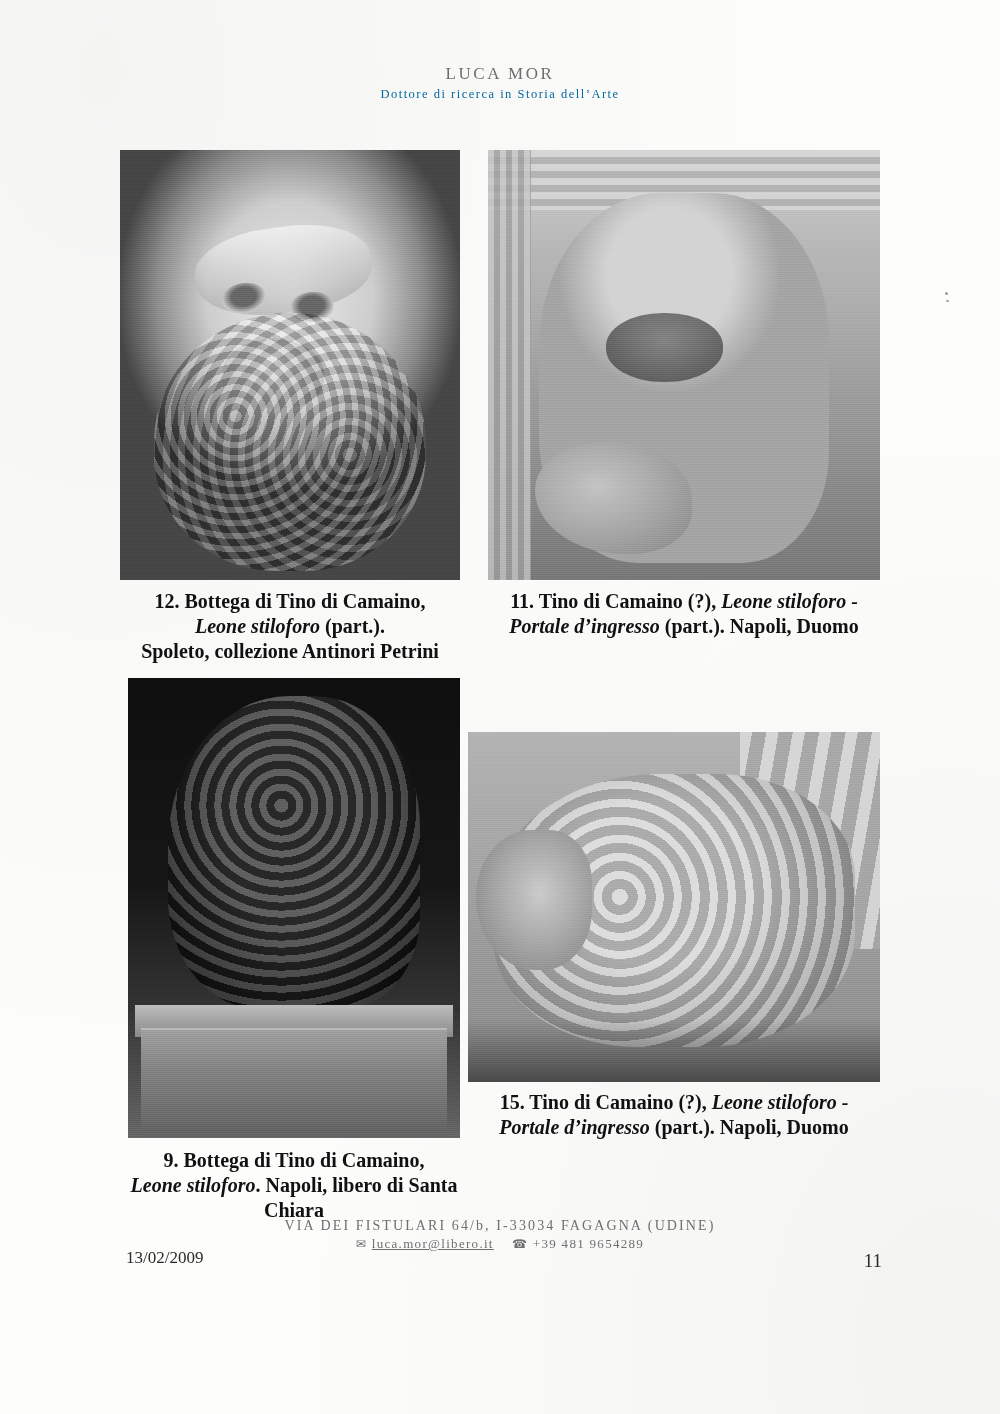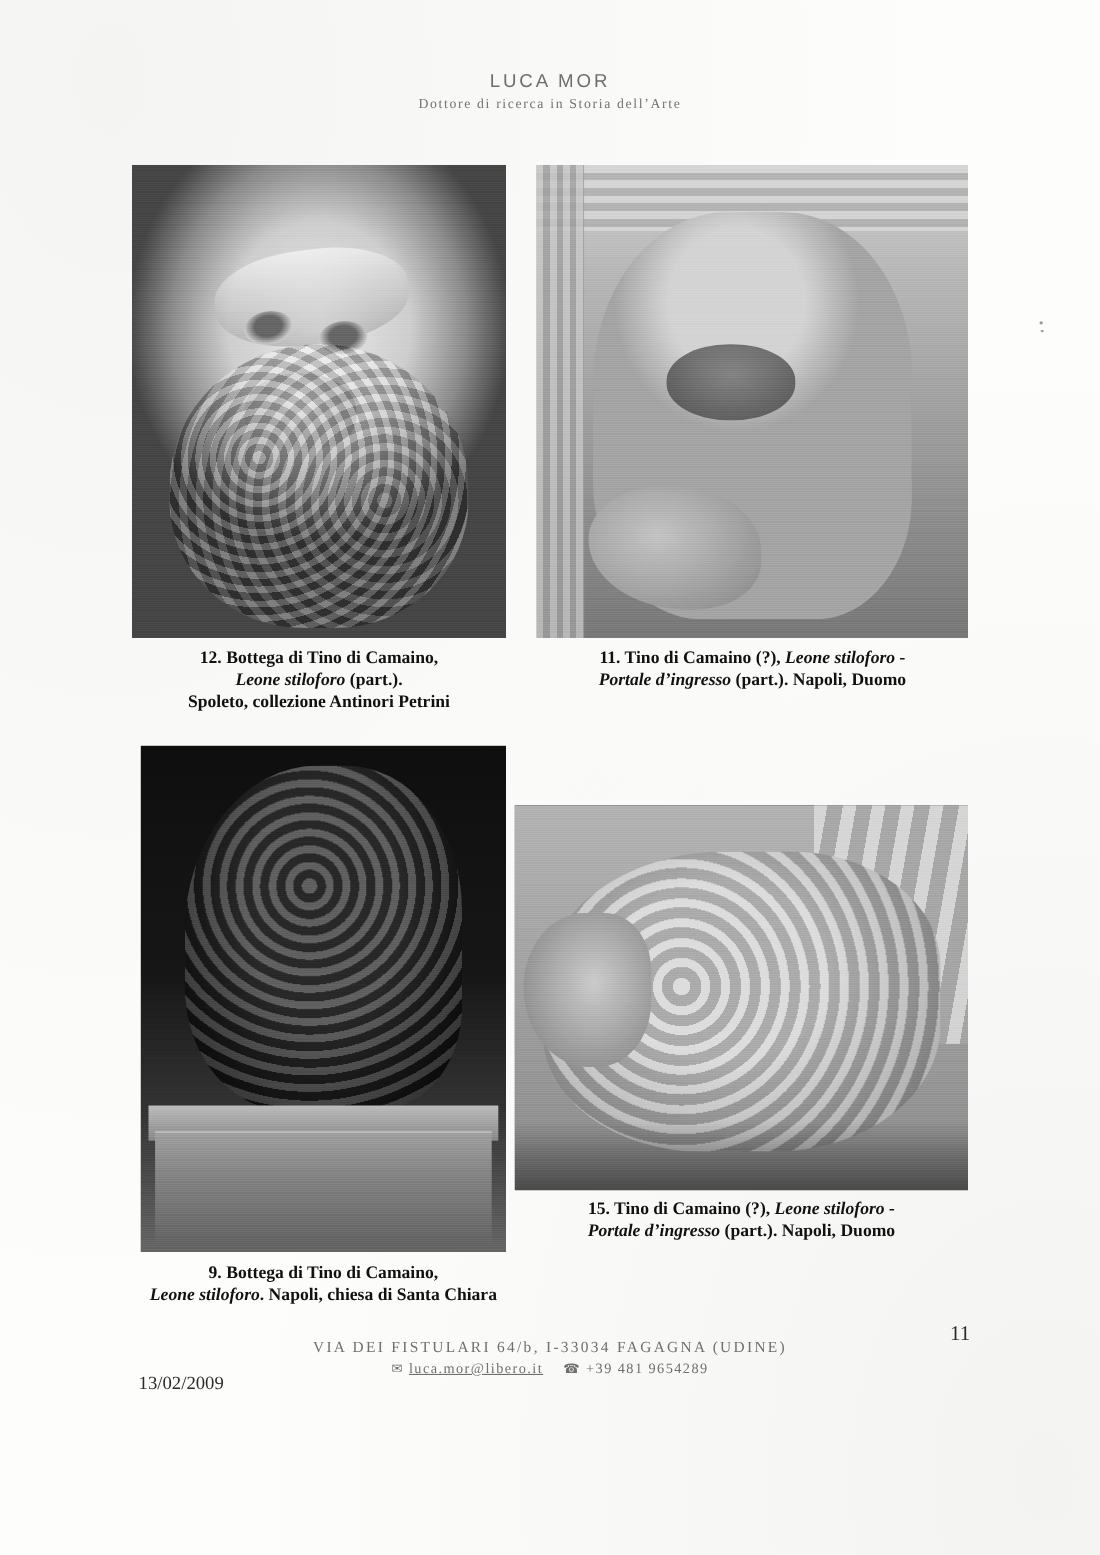--- a/index.html
+++ b/index.html
@@ -33,30 +33,30 @@
 
   
   .letterhead {
     position: absolute;
     top: 64px;
     left: 0;
     width: 100%;
     text-align: center;
   }
   .letterhead .name {
-    font-family: Liberation Sans, sans-serif;
+    font-family: Liberation Serif, serif;
     font-size: 17px;
     letter-spacing: 2.6px;
     color: #6e6e6e;
   }
   .letterhead .subtitle {
     margin-top: 3px;
     font-size: 12.5px;
     letter-spacing: 1.5px;
-    color: #737373;
+    color: #0369a1;
   }
 
   
   .plates {
     position: absolute;
     top: 150px;
     left: 120px;
     width: 760px;
   }
 
@@ -68,21 +68,21 @@
   .photo {
     position: relative;
     overflow: hidden;
     background: #3a3a3a;
     filter: grayscale(100%) contrast(105%);
   }
 
   .caption {
     text-align: center;
     font-family: "Liberation Serif", serif;
-    font-size: 16px;
+    font-size: 20px;
     font-weight: bold;
     line-height: 1.25;
     color: #111;
     margin-top: 9px;
   }
   .caption .it {
     font-style: italic;
   }
 
   
@@ -126,21 +126,21 @@
   .date-stamp {
     position: absolute;
     left: 126px;
     top: 1248px;
     font-size: 17px;
     color: #2a2a2a;
   }
   .page-number {
     position: absolute;
     right: 118px;
-    top: 1202px;
+    top: 1250px;
     font-size: 19px;
     color: #2a2a2a;
   }
 
   .speck {
     position: absolute;
     width: 3px; height: 3px;
     background: #9a9a9a;
     border-radius: 50%;
   }
@@ -324,21 +324,21 @@
       <div class="photo">
         <div class="ph-inner p14">
           <div class="beast"></div>
           <div class="plinth-top"></div>
           <div class="plinth"></div>
         </div>
         <div class="grain"></div>
       </div>
       <figcaption class="caption">
         <span>9. Bottega di Tino di Camaino,</span><br>
-        <span class="it">Leone stiloforo</span><span>. Napoli, chiesa di Santa Chiara</span>
+        <span class="it">Leone stiloforo</span><span>. Napoli, libero di Santa Chiara</span>
       </figcaption>
     </figure>
 
     <figure id="fig15">
       <div class="photo">
         <div class="ph-inner p15">
           <div class="cols"></div>
           <div class="lion"></div>
           <div class="head"></div>
           <div class="shadow"></div>

